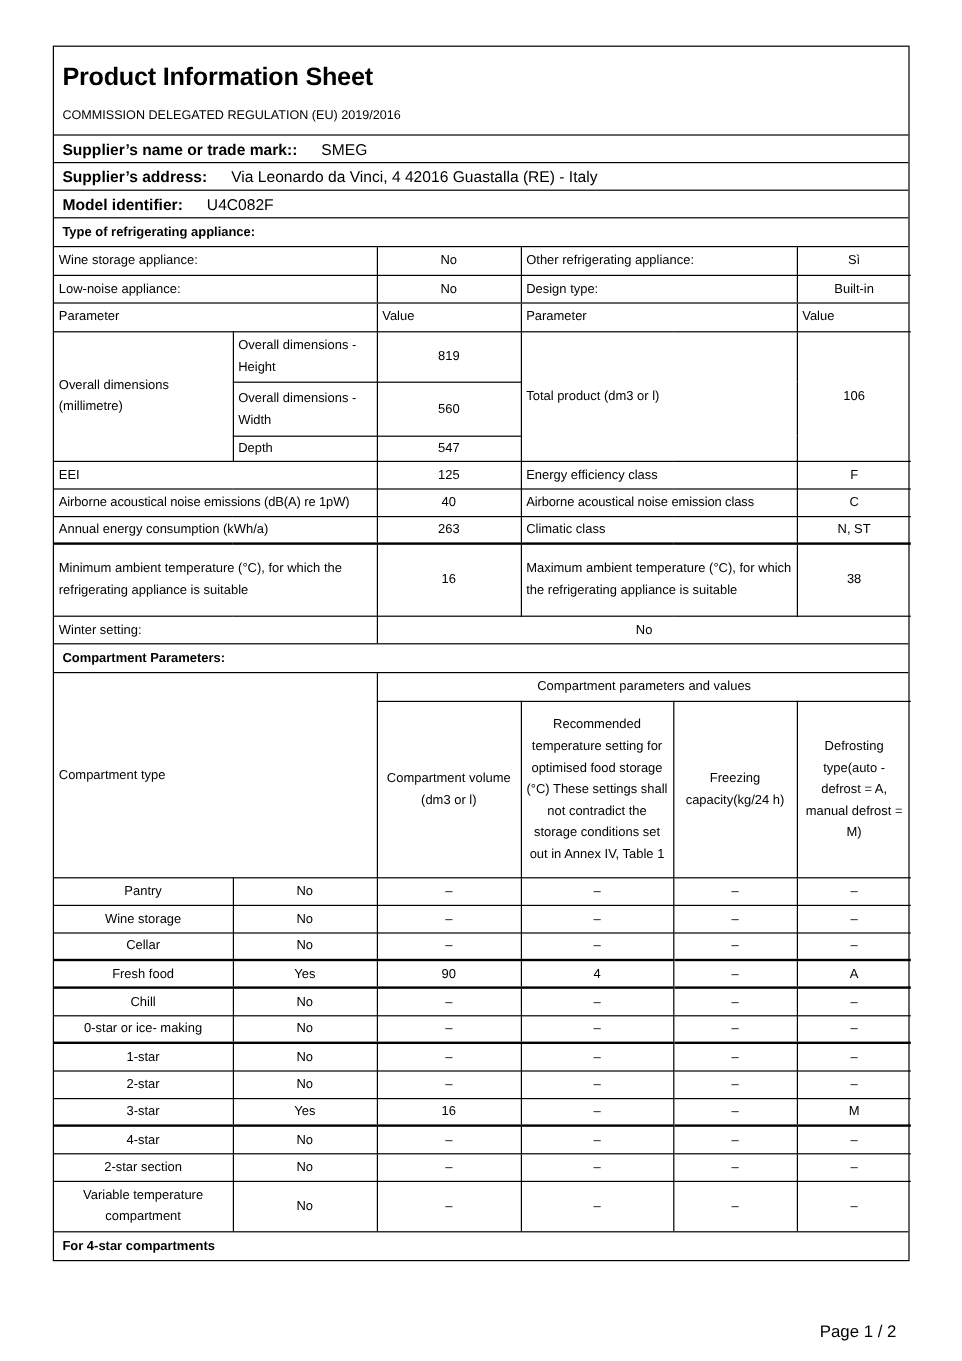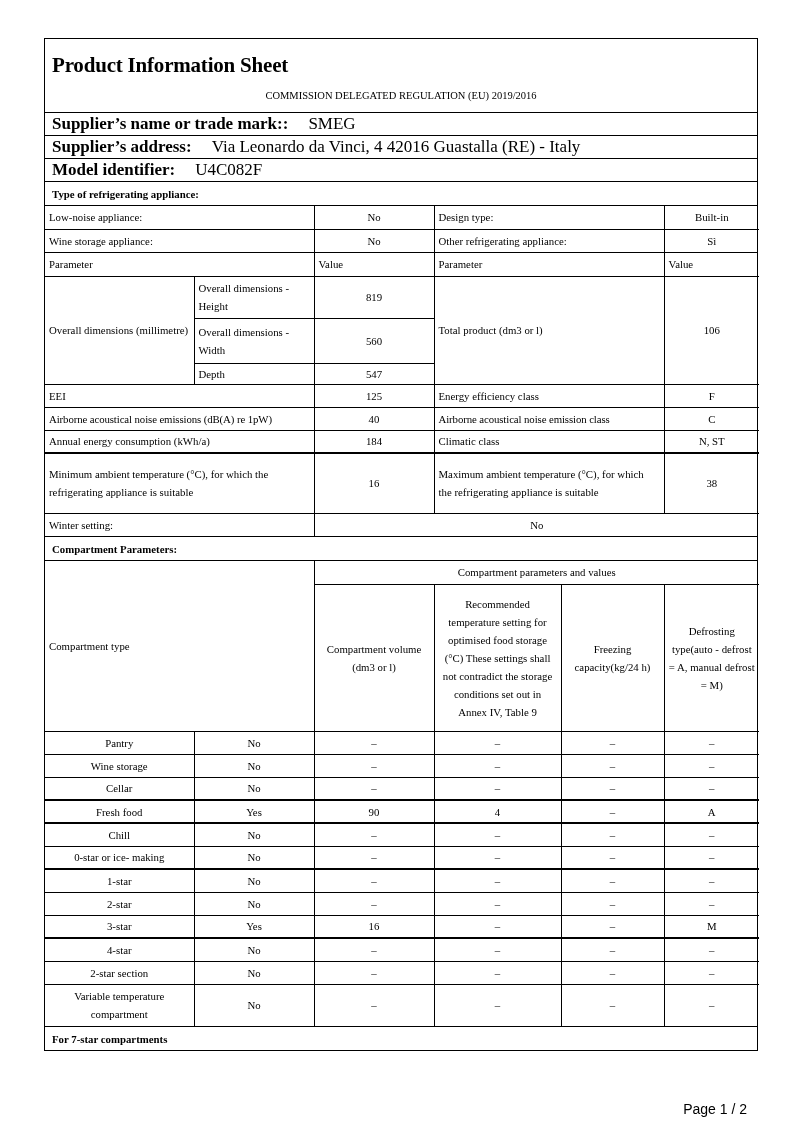--- a/index.html
+++ b/index.html
@@ -1,21 +1,21 @@
 <!DOCTYPE html>
 <html><head>
 <meta charset="utf-8">
 <style>
   html,body{margin:0;padding:0;background:#fff;}
   body{width:802px;height:1134px;font-family:"Liberation Sans",sans-serif;color:#000;position:relative;}
-  .sheet{position:absolute;left:44px;top:38px;width:712px;border:1px solid #000;background:#fff;font-family:Liberation Serif, serif;}
+  .sheet{position:absolute;left:44px;top:38px;width:712px;border:1px solid #000;background:#fff;}
   .title-block{padding:13px 7px 9px 7px;border-bottom:1px solid #000;}
   .title-block h1{margin:0;font-size:21px;line-height:26px;font-weight:bold;letter-spacing:-0.2px;}
-  .regulation{margin-top:11px;font-size:10.5px;line-height:14px;text-align:center;}
-  .info-row{height:22px;display:flex;align-items:center;padding:0 7px;font-size:17px;border-bottom:1px solid #000;white-space:nowrap;}
+  .regulation{margin-top:11px;font-size:10.5px;line-height:14px;}
+  .info-row{height:22px;display:flex;align-items:center;padding:0 7px;font-size:13px;border-bottom:1px solid #000;white-space:nowrap;}
   .info-row .lbl{font-weight:bold;}
   .info-row .val{margin-left:20px;}
   .heading-row{height:23px;display:flex;align-items:center;padding:0 7px;font-size:10.8px;font-weight:bold;border-bottom:1px solid #000;}
   .heading-row.last{border-bottom:none;}
   .twrap{border-bottom:1px solid #000;}
   table.grid{width:100%;border-collapse:collapse;border-style:hidden;table-layout:fixed;}
   table.grid td{border:1px solid #000;font-size:10.8px;line-height:18px;padding:1px 4px;vertical-align:middle;overflow:hidden;}
   td.l{text-align:left;padding-left:6px;}
   td.c{text-align:center;}
   td.fit{font-size:9.6px;letter-spacing:-0.1px;white-space:nowrap;}
@@ -62,30 +62,30 @@
   <div class="twrap">
     <table class="grid">
       <colgroup>
           <col class="wab">
           <col class="wc">
           <col class="wde">
           <col class="wf">
         </colgroup>
       <tbody>
           <tr class="r23">
+        <td class="l">Wine storage appliance:</td>
+        <td class="c">No</td>
+        <td class="l">Other refrigerating appliance:</td>
+        <td class="c">Sì</td>
+      </tr>
+      <tr class="r23">
         <td class="l">Low-noise appliance:</td>
         <td class="c">No</td>
         <td class="l">Design type:</td>
         <td class="c">Built-in</td>
-      </tr>
-      <tr class="r23">
-        <td class="l">Wine storage appliance:</td>
-        <td class="c">No</td>
-        <td class="l">Other refrigerating appliance:</td>
-        <td class="c">Sì</td>
       </tr>
     </tbody>
       </table>
   </div>
 
 
   <div class="twrap">
     <table class="grid">
       <colgroup>
           <col class="wa">
@@ -124,21 +124,21 @@
         <td class="c">F</td>
       </tr>
       <tr class="r23">
         <td class="l fit" colspan="2">Airborne acoustical noise emissions (dB(A) re 1pW)</td>
         <td class="c">40</td>
         <td class="l fit" colspan="2">Airborne acoustical noise emission class</td>
         <td class="c">C</td>
       </tr>
       <tr class="r23">
         <td class="l" colspan="2">Annual energy consumption (kWh/a)</td>
-        <td class="c">184</td>
+        <td class="c">263</td>
         <td class="l" colspan="2">Climatic class</td>
         <td class="c">N, ST</td>
       </tr>
       <tr class="r60 bt2">
         <td class="l wrap2" colspan="2">Minimum ambient temperature (°C), for which the refrigerating appliance is suitable</td>
         <td class="c">16</td>
         <td class="l wrap2" colspan="2">Maximum ambient temperature (°C), for which the refrigerating appliance is suitable</td>
         <td class="c">38</td>
       </tr>
       <tr class="r23">
@@ -161,21 +161,21 @@
           <col class="we">
           <col class="wf">
         </colgroup>
       <tbody>
           <tr class="r23">
         <td class="l" rowspan="2" colspan="2">Compartment type</td>
         <td class="c" colspan="4">Compartment parameters and values</td>
       </tr>
       <tr class="r147">
         <td class="sub">Compartment volume (dm3 or l)</td>
-        <td class="sub">Recommended temperature setting for optimised food storage (°C) These settings shall not contradict the storage conditions set out in Annex IV, Table 9</td>
+        <td class="sub">Recommended temperature setting for optimised food storage (°C) These settings shall not contradict the storage conditions set out in Annex IV, Table 1</td>
         <td class="sub">Freezing capacity(kg/24 h)</td>
         <td class="sub">Defrosting type(auto - defrost = A, manual defrost = M)</td>
       </tr>
       <tr class="r23">
         <td class="c">Pantry</td>
         <td class="c">No</td>
         <td class="c">–</td>
         <td class="c">–</td>
         <td class="c">–</td>
         <td class="c">–</td>
@@ -265,17 +265,17 @@
         <td class="c">No</td>
         <td class="c">–</td>
         <td class="c">–</td>
         <td class="c">–</td>
         <td class="c">–</td>
       </tr>
     </tbody>
       </table>
   </div>
 
-  <div class="heading-row last">For 7-star compartments</div>
+  <div class="heading-row last">For 4-star compartments</div>
 
 </div>
 
 <div class="page-footer">Page 1 / 2</div>
 
 </body></html>

